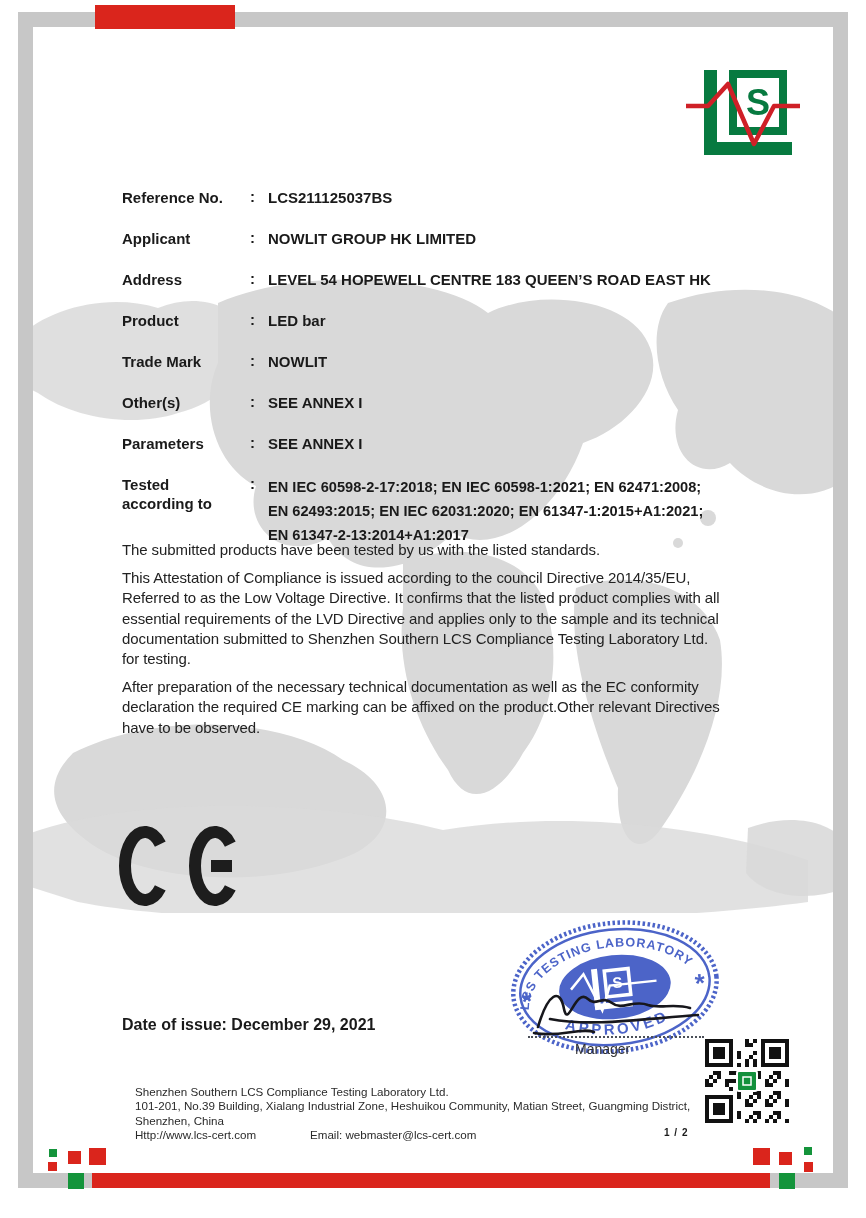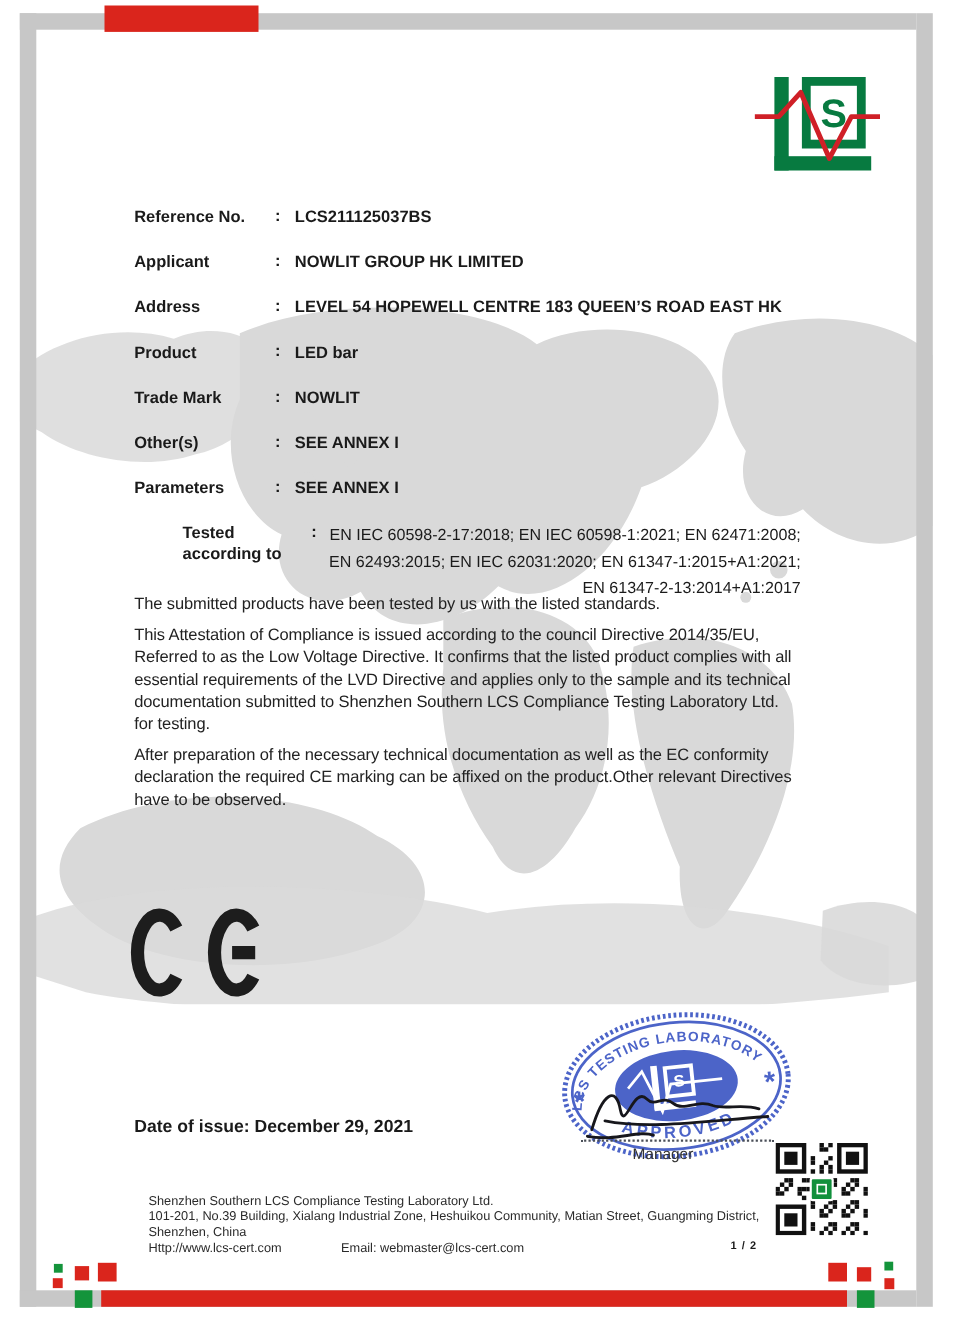--- a/index.html
+++ b/index.html
@@ -9,25 +9,25 @@
   
   .frame{background:#c7c7c7;}
   .deco{position:absolute;}
   .red{background:#da251c;}
   .green{background:#14943b;}
   
   .title{left:128px;top:106px;font-size:37px;font-weight:bold;letter-spacing:.5px;color:#161616;}
   
   .fields{left:122px;top:188px;width:606px;}
   .frow{display:flex;align-items:flex-start;height:41px;font-size:15px;font-weight:bold;}
-  .frow.tall{height:auto;margin-left:44px;}
+  .frow.tall{height:auto;}
   .flabel{width:128px;line-height:19px;}
   .fcolon{width:18px;}
   .fvalue{flex:1;line-height:19px;}
-  .std-line{white-space:nowrap;line-height:24px;font-size:14.6px;font-weight:normal;text-align:right;}
+  .std-line{white-space:nowrap;line-height:24px;font-size:14.6px;font-weight:bold;}
   
   .paras{left:122px;top:540px;width:602px;}
   .paras p{margin:0 0 8px 0;font-size:15px;line-height:20.2px;color:#222;letter-spacing:-0.1px;}
   
   .footer{left:135px;top:1085px;width:620px;font-size:11.6px;line-height:14.4px;color:#2a2a2a;}
   .fcols{display:flex;}
   .fcol1{width:175px;}
   .date-line{left:122px;top:1016px;font-size:16px;font-weight:bold;}
   .pagenum{left:664px;top:1127px;font-size:10px;font-weight:bold;letter-spacing:1px;}
   .manager{left:575px;top:1041px;font-size:14px;color:#333;}

